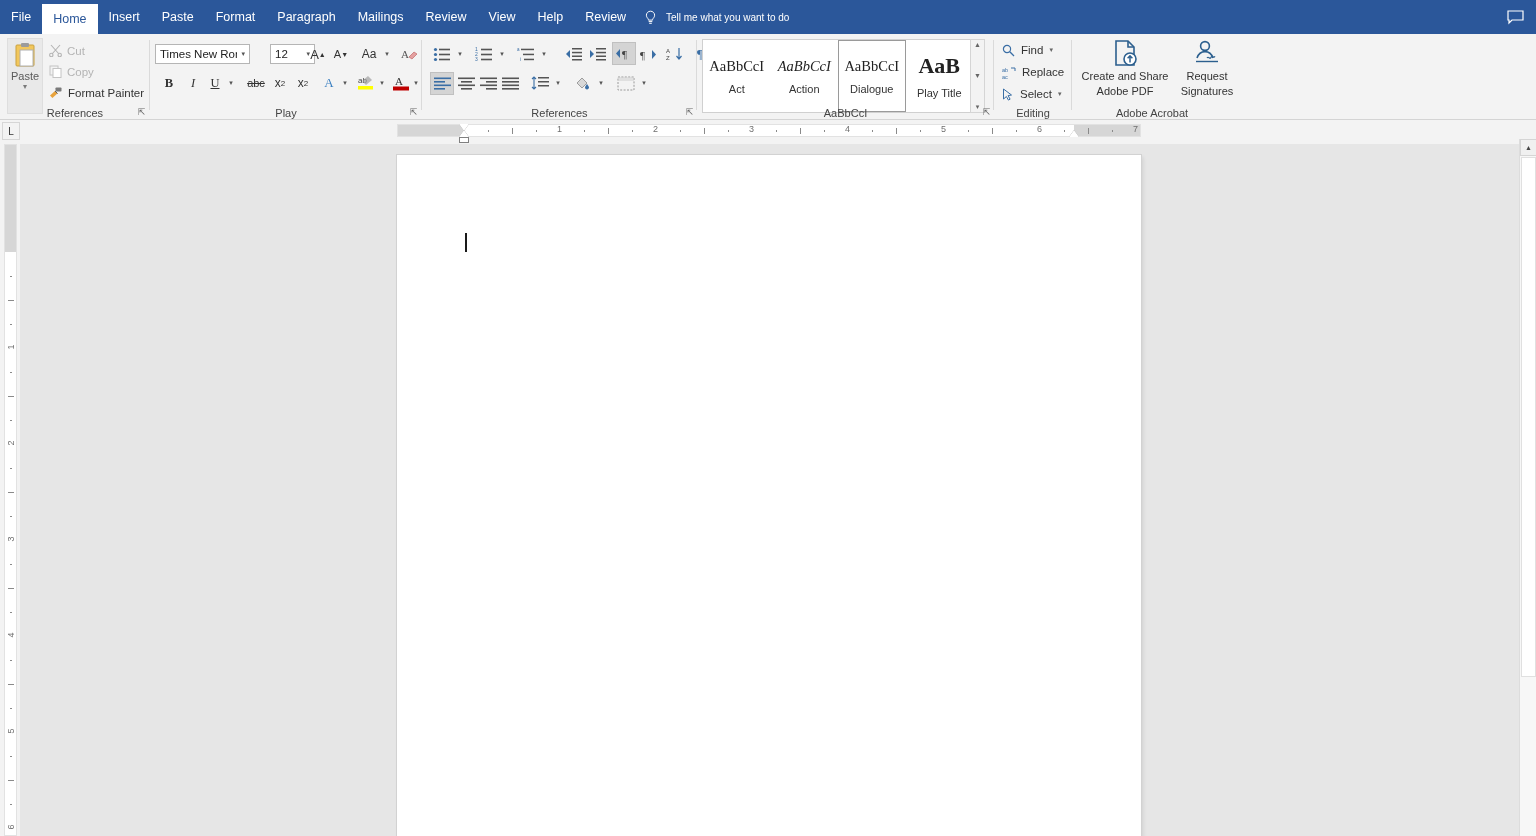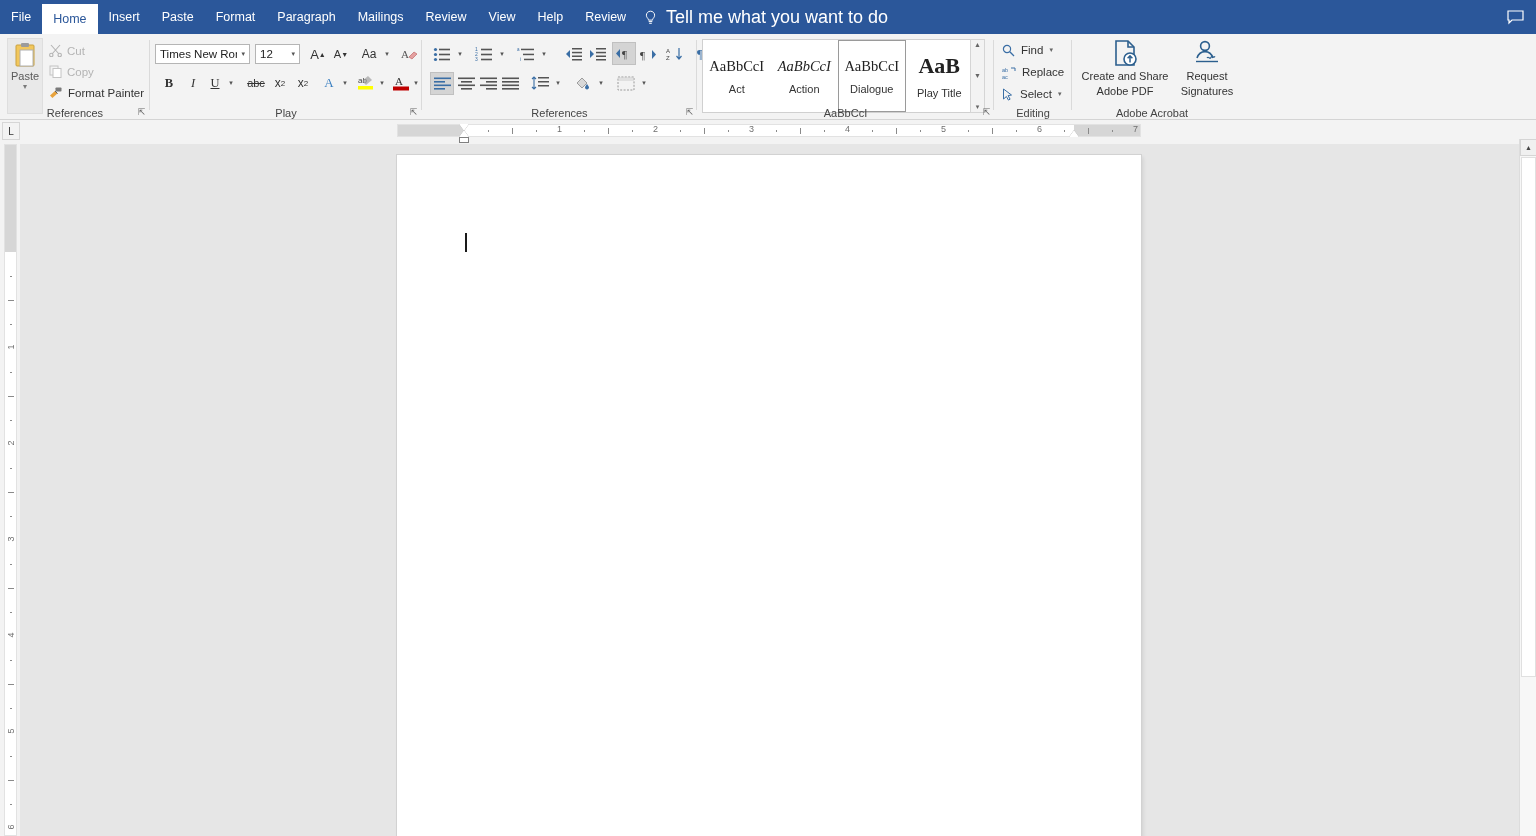--- a/index.html
+++ b/index.html
@@ -17,21 +17,21 @@
     background: #2b579a;
   }
   .tabs { position: absolute; left: 0; top: 0; height: 34px; display: flex; align-items: flex-end; }
   .tab {
     height: 34px; padding: 0 11px; display: flex; align-items: center;
     color: #ffffff; font-size: 12.5px; white-space: nowrap; cursor: default;
   }
   .tab.active { background: #ffffff; color: #2b579a; height: 30px; margin-top:4px; }
   .tellme {
     position: absolute; left: 644px; top: 0; height: 34px; display: flex;
-    align-items: center; gap: 9px; color: #ffffff; font-size: 18px;
+    align-items: center; gap: 9px; color: #ffffff; font-size: 10px;
   }
   .bulb { width: 13px; height: 15px; position: relative; display:inline-block; }
   .comment-btn {
     position: absolute; right: 8px; top: 6px; width: 26px; height: 22px;
     display: flex; align-items: center; justify-content: center;
   }
 
   
   .ribbon {
     position: absolute; left: 0; top: 34px; width: 1536px; height: 86px;
@@ -261,21 +261,21 @@
       <div class="glabel">References</div>
       <div class="dlg" style="left:136px;">⇱</div>
       <div class="divider" style="right:0;"></div>
     </div>
 
     <div class="rgroup" style="left:150px; width:272px;">
       <div class="combo" style="left:5px; top:10px; width:95px;">
         <span class="cv">Times New Roma</span>
         <span class="carr">▾</span>
       </div>
-      <div class="combo" style="left:105px; top:10px; width:45px;">
+      <div class="combo" style="left:120px; top:10px; width:45px;">
         <span class="cv">12</span>
         <span class="carr">▾</span>
       </div>
       <div class="fbtn" style="left:157px; top:9px;">
         <span style="font-size:13px;">A</span>
           <sup style="font-size:7px;">▲</sup>
       </div>
       <div class="fbtn" style="left:180px; top:9px;">
         <span style="font-size:11px;">A</span>
           <sup style="font-size:7px;">▼</sup>

